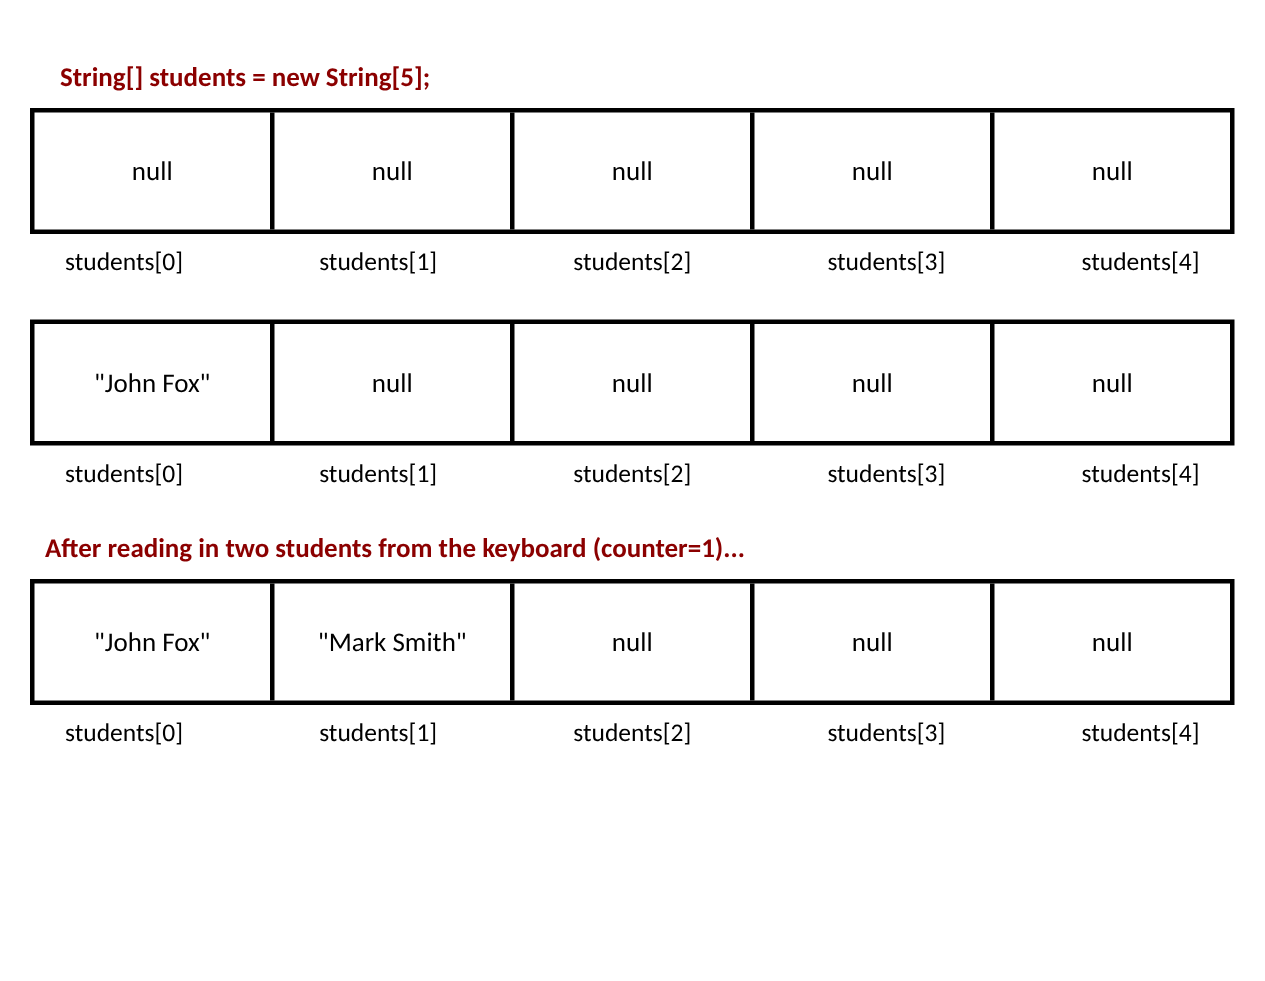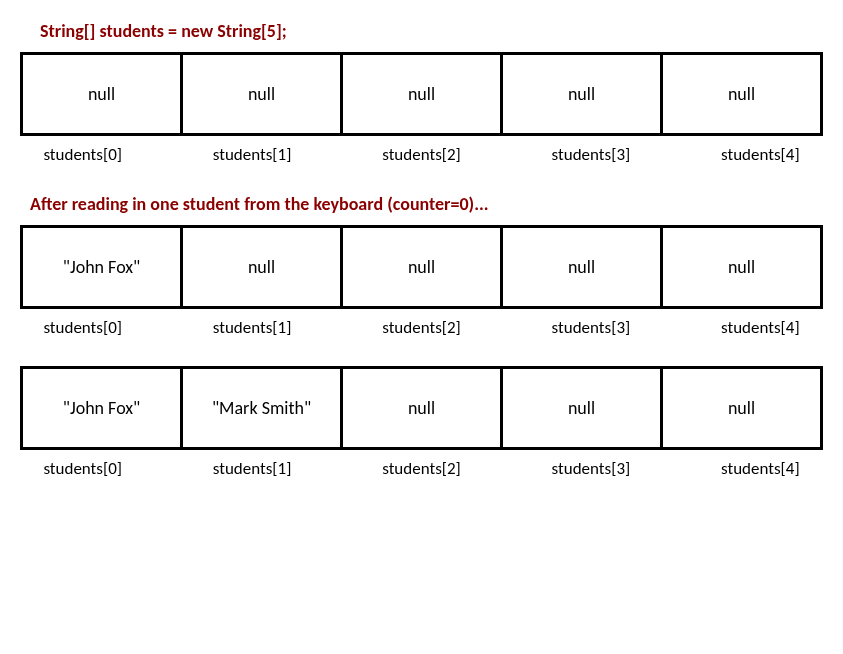--- a/index.html
+++ b/index.html
@@ -49,20 +49,21 @@
     }
     .label-cell {
       flex: 1;
       text-align: center;
       font-size: 17px;
       padding-top: 6px;
       font-family: Calibri, Arial, sans-serif;
     }
     .section {
       margin-bottom: 10px;
+      margin-top: 20px;
     }
   </style>
 </head>
 <body>
 
 <div class="section">
   <div class="heading first">String[] students = new String[5];</div>
   <div class="array-row">
     <div class="array-cell">null</div>
     <div class="array-cell">null</div>
@@ -73,38 +74,38 @@
   <div class="labels-row">
     <div class="label-cell">students[0]</div>
     <div class="label-cell">students[1]</div>
     <div class="label-cell">students[2]</div>
     <div class="label-cell">students[3]</div>
     <div class="label-cell">students[4]</div>
   </div>
 </div>
 
 <div class="section">
-  <div class="heading">After reading in one student from the keyboard (counter=0)...</div>
   <div class="array-row">
     <div class="array-cell">"John Fox"</div>
     <div class="array-cell">null</div>
     <div class="array-cell">null</div>
     <div class="array-cell">null</div>
     <div class="array-cell">null</div>
   </div>
   <div class="labels-row">
     <div class="label-cell">students[0]</div>
     <div class="label-cell">students[1]</div>
     <div class="label-cell">students[2]</div>
     <div class="label-cell">students[3]</div>
     <div class="label-cell">students[4]</div>
   </div>
 </div>
 
 <div class="section">
+  <div class="heading">After reading in two students from the keyboard (counter=1)...</div>
   <div class="array-row">
     <div class="array-cell">"John Fox"</div>
     <div class="array-cell">"Mark Smith"</div>
     <div class="array-cell">null</div>
     <div class="array-cell">null</div>
     <div class="array-cell">null</div>
   </div>
   <div class="labels-row">
     <div class="label-cell">students[0]</div>
     <div class="label-cell">students[1]</div>

